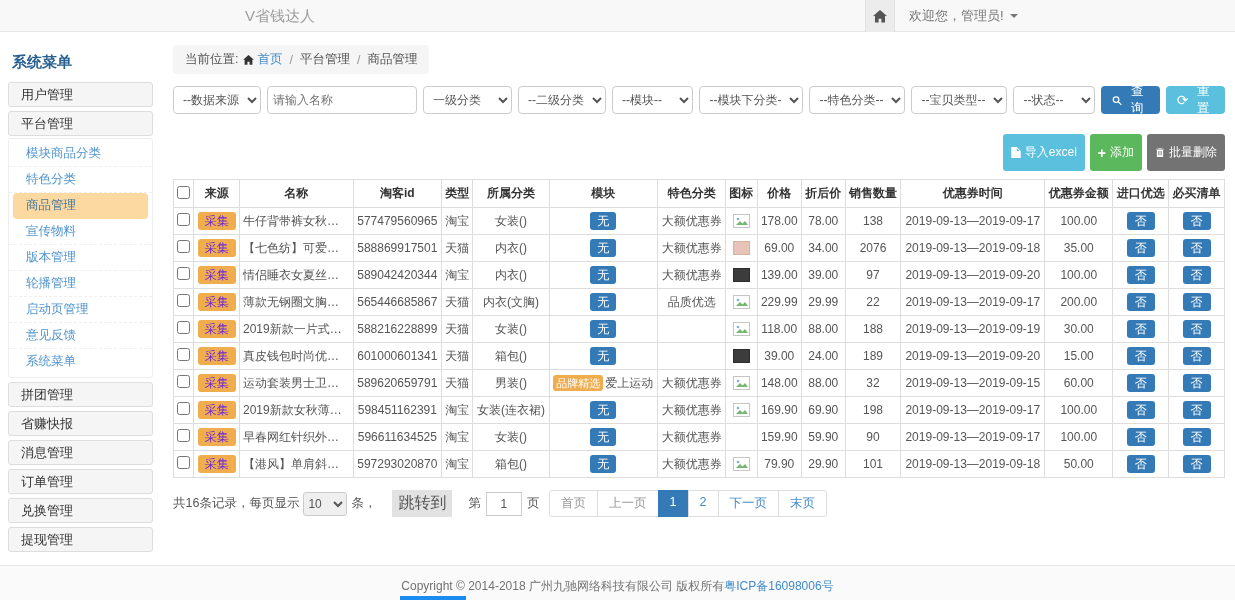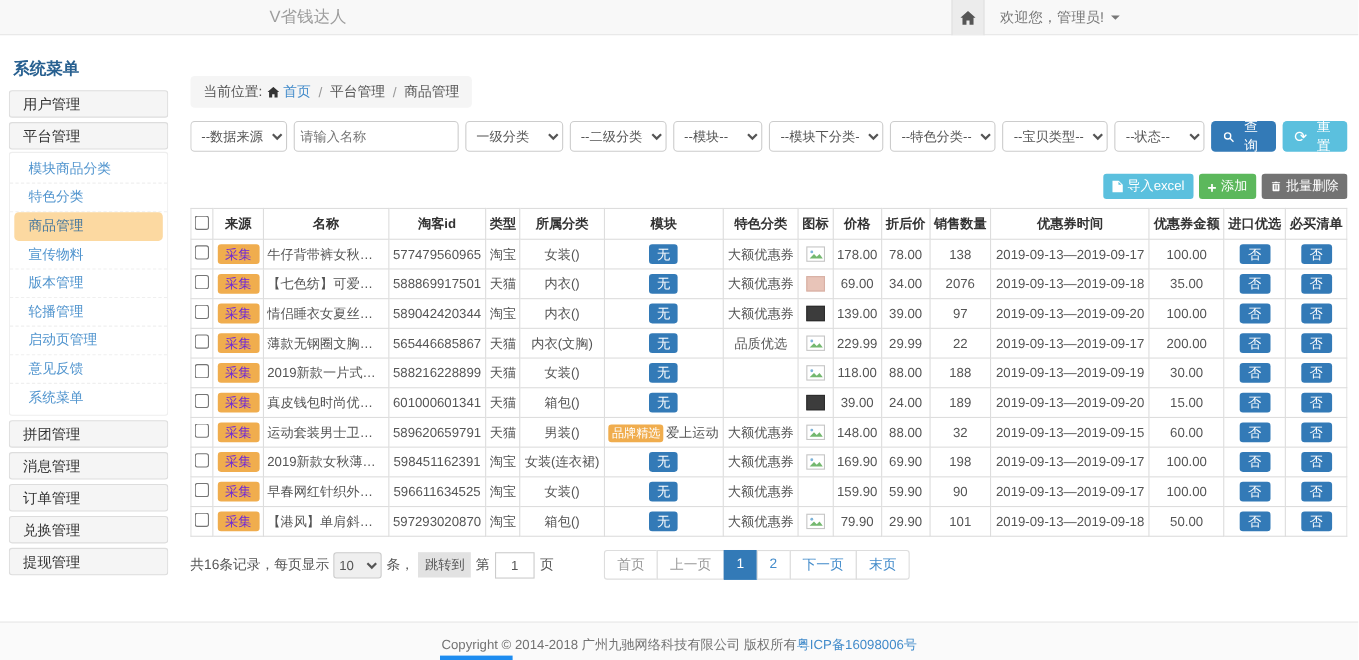--- a/index.html
+++ b/index.html
@@ -29,37 +29,37 @@
   .submenu { background:#fff; border:1px solid #eee; border-radius:3px; margin:-2px 0 4px 0; padding:2px 0; }
   .submenu-item { height:26px; line-height:25px; padding-left:17px; font-size:12.5px; color:#5094ce;
     border-bottom:1px dashed #efefef; cursor:pointer; }
   .submenu-item:last-child { border-bottom:none; }
   .submenu-item.active { background:#fcd9a1; border-radius:4px; margin:0 4px; padding-left:13px;
     border-bottom:none; color:#46789e; }
 
   
   .content { flex:1 1 auto; margin:13px 10px 0 20px; overflow:hidden; }
   .breadcrumb { display:inline-flex; align-items:center; background:#f5f5f5; border-radius:4px;
-    padding:6px 12px; font-size:12.5px; color:#555;margin-top:24px; }
+    padding:6px 12px; font-size:12.5px; color:#555; }
   .breadcrumb .sep { color:#999; margin:0 7px; }
   .bc-home { display:inline-flex; align-items:center; margin-left:5px; cursor:pointer; }
   .bc-home a { color:#428bca; text-decoration:none; margin-left:3px; }
 
   .filter-row { display:flex; align-items:center; gap:6px; margin-top:12px; }
   .filter-row select, .filter-row input[type="text"] { height:28px; border:1px solid #ccc;
     border-radius:4px; font-size:12px; color:#555; background:#fff; padding:0 5px; }
   .filter-row input[type="text"] { width:150px; }
   .sel-sm { width:88px; } .sel-md { width:96px; } .sel-lg { width:104px; }
 
   .btn { display:inline-flex; align-items:center; justify-content:center; gap:4px; border:none;
     border-radius:4px; color:#fff; font-size:12.5px; cursor:pointer;
     font-family:"Liberation Sans","DejaVu Sans",sans-serif; }
   .btn-primary { background:#337ab7; height:28px; padding:0 11px; }
   .btn-info    { background:#5bc0de; height:28px; padding:0 11px; }
-  .btn-sm { height:23px; padding:0 8px; border-radius:3px; font-size:12px; }
+  .btn-sm { height:37px; padding:0 8px; border-radius:3px; font-size:12px; }
   .btn-success { background:#5cb85c; }
   .btn-danger-light { background:#737373; }
   .refresh-glyph { font-size:14px; line-height:1; }
   .plus-glyph { font-size:14px; font-weight:bold; line-height:1; }
 
   .toolbar { display:flex; justify-content:flex-end; gap:5px; margin-top:20px; }
 
   
   table { width:100%; border-collapse:collapse; margin-top:8px; font-size:12px; table-layout:auto; }
   th, td { border:1px solid #ddd; text-align:center; white-space:nowrap; padding:3px 3px; color:#555; }
@@ -72,21 +72,21 @@
   .pill-no { background:#337ab7; color:#fff; border-radius:3px; padding:2px 8px; font-size:12px; cursor:pointer; }
   .icon-img { display:inline-block; width:17px; height:14px; vertical-align:middle; }
   .icon-broken { border:1px solid #c5c5c5; background:#fff; }
   .icon-pink { background:#e8c4b8; border:1px solid #d8b0a4; }
   .icon-dark { background:#3c3c3c; border:1px solid #2c2c2c; }
 
   
   .pager-row { display:flex; align-items:center; margin-top:12px; font-size:12.5px; color:#555; }
   .pager-row select { height:24px; width:44px; border:1px solid #ccc; border-radius:3px; font-size:12px;
     color:#555; margin:0 4px; }
-  .jump-chip { background:#e2e2e2; padding:3px 6px; margin:0 4px; font-size:12px; color:#555;text-align:right; }
+  .jump-chip { background:#e2e2e2; padding:3px 6px; margin:0 16px; font-size:16px; color:#555;text-align:right; }
   .jump-input { width:36px; height:24px; border:1px solid #ccc; margin:0 5px; font-size:12px;
     text-align:center; color:#555; }
   .pager { display:flex; margin-left:auto; margin-right:398px; }
   .page-btn { border:1px solid #ddd; background:#fff; color:#428bca; padding:4px 11px; font-size:12.5px;
     margin-left:-1px; cursor:pointer; }
   .page-btn.disabled { color:#999; cursor:default; }
   .page-btn.active { background:#337ab7; border-color:#337ab7; color:#fff; }
   .page-btn:first-child { border-radius:3px 0 0 3px; margin-left:0; }
   .page-btn:last-child { border-radius:0 3px 3px 0; }
 
@@ -126,20 +126,21 @@
           <div class="submenu-item">特色分类</div>
           <div class="submenu-item active">商品管理</div>
           <div class="submenu-item">宣传物料</div>
           <div class="submenu-item">版本管理</div>
           <div class="submenu-item">轮播管理</div>
           <div class="submenu-item">启动页管理</div>
           <div class="submenu-item">意见反馈</div>
           <div class="submenu-item">系统菜单</div>
         </div>
         <div class="side-panel">拼团管理</div>
+        <div class="side-panel">省赚快报</div>
         <div class="side-panel">消息管理</div>
         <div class="side-panel">订单管理</div>
         <div class="side-panel">兑换管理</div>
         <div class="side-panel">提现管理</div>
       </div>
   </aside>
 
   <main class="content">
     <div class="breadcrumb">
       <span>当前位置:</span>

